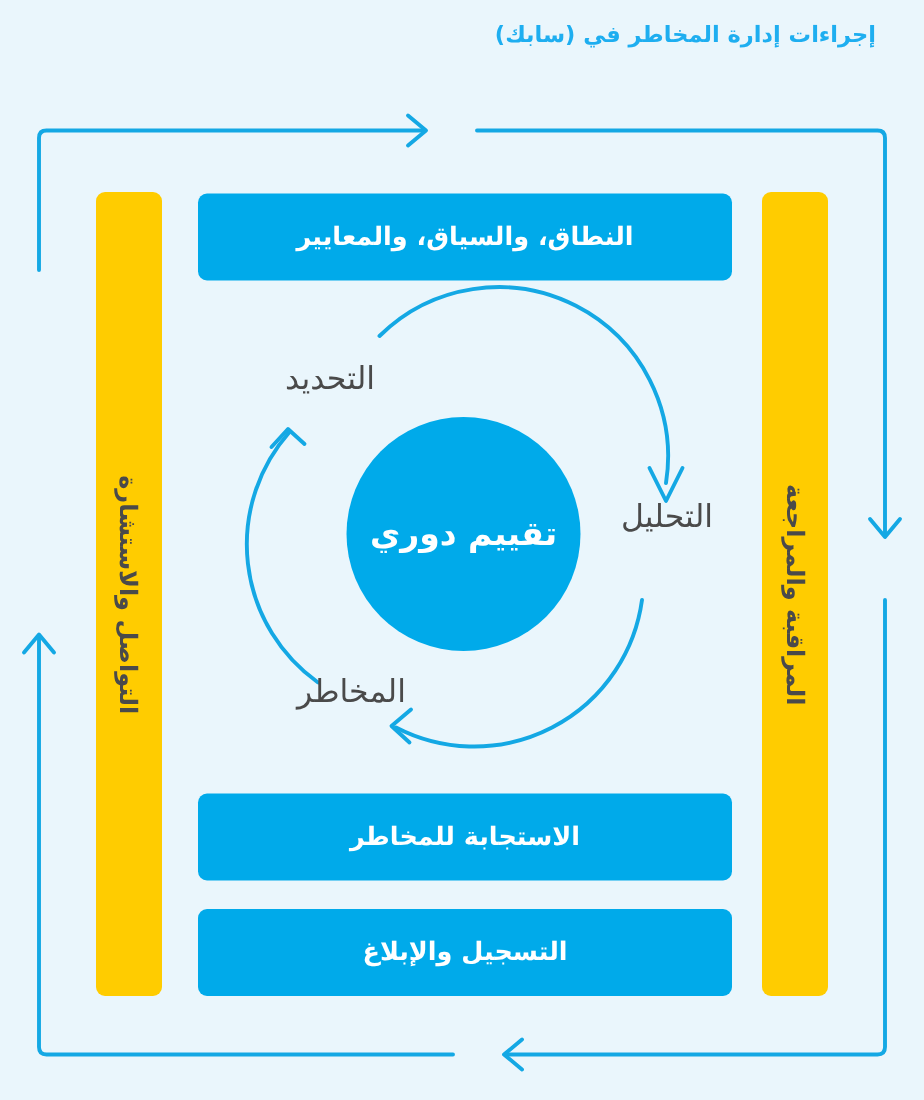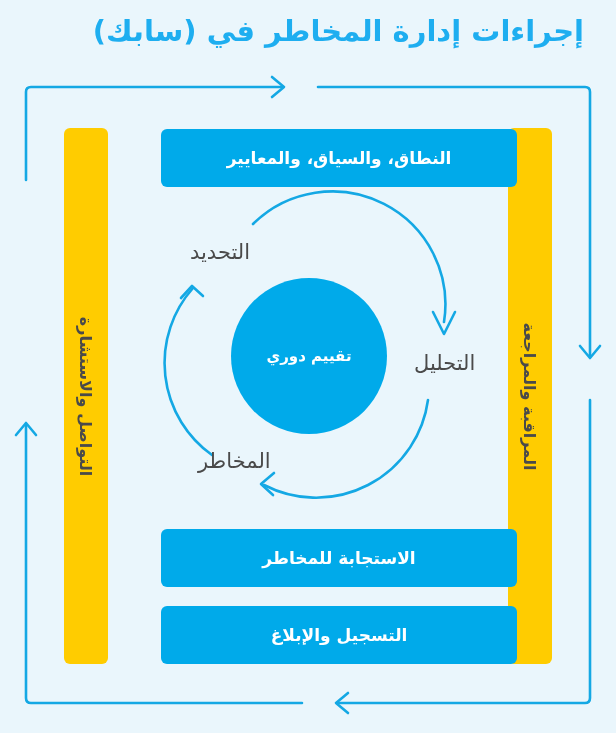--- a/index.html
+++ b/index.html
@@ -25,21 +25,21 @@
   
   #title {
     position: absolute;
     left: 0;
     top: 14px;
     width: 600px;
     text-align: right;
     padding-right: 16px;
     box-sizing: border-box;
     color: #1eaef0;
-    font-size: 29px;
+    font-size: 15px;
     font-weight: bold;
     letter-spacing: 0px;
     direction: rtl;
     white-space: nowrap;
   }
 
   
   #arrow-layer {
     position: absolute;
     left: 0;
@@ -81,56 +81,55 @@
     background: #00aaea;
     border-radius: 6px;
     display: flex;
     align-items: center;
     justify-content: center;
     color: #ffffff;
     font-size: 17px;
     font-weight: bold;
     direction: rtl;
     white-space: nowrap;
-    margin-left: 29px;
   }
   #bar-scope     { top: 129px; }
   #bar-response  { top: 529px; }
   #bar-reporting { top: 606px; }
 
   
   #center-circle {
     position: absolute;
     left: 231px;
     top: 278px;
     width: 156px;
     height: 156px;
     border-radius: 50%;
     background: #00aaea;
     display: flex;
     align-items: center;
     justify-content: center;
     color: #ffffff;
-    font-size: 15px;
+    font-size: 22px;
     font-weight: bold;
     direction: rtl;
     white-space: nowrap;
   }
 
   
   .cycle-label {
     position: absolute;
     color: #4a4a4a;
     font-size: 21px;
     font-weight: normal;
     direction: rtl;
     white-space: nowrap;
   }
   #cycle-label-identify { left: 190px; top: 240px; }
-  #cycle-label-analyze  { left: 414px; top: 351px; }
+  #cycle-label-analyze  { left: 414px; top: 332px; }
   #cycle-label-evaluate { left: 198px; top: 449px; }
 </style>
 </head>
 <body>
 
 <div id="page">
 
   <div id="title">إجراءات إدارة المخاطر في (سابك)</div>
 
   <svg id="arrow-layer" viewBox="0 0 616 733">

